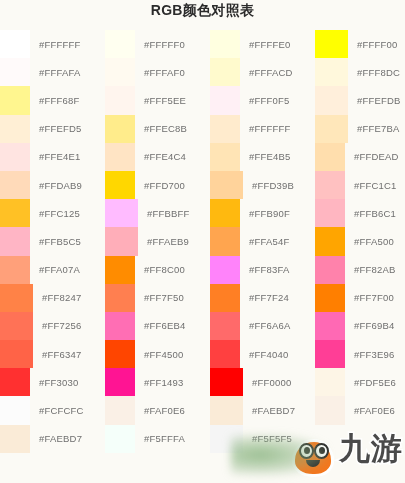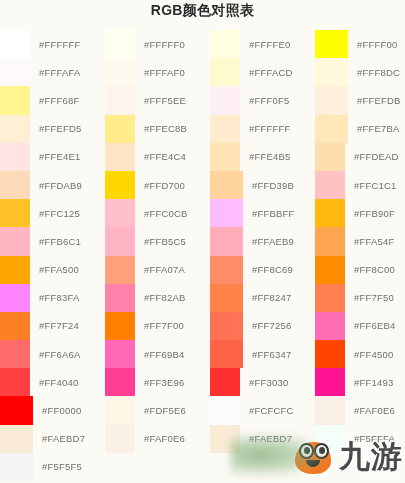--- a/index.html
+++ b/index.html
@@ -31,21 +31,21 @@
   }
   .cell.c4 .swatch{width:33px;flex:0 0 33px;}
   .hex{
     font-size:9.5px;color:#6f6f6f;letter-spacing:.2px;
     white-space:nowrap;padding-left:9px;
   }
 
   
   .wm{
     position:absolute;right:2px;bottom:4px;
-    display:flex;align-items:center;gap:3px;
+    display:flex;gap:3px;
     pointer-events:none;
     margin-top:43px;
   }
   .wm-mascot{position:relative;width:46px;height:46px;}
   .wm-body{
     position:absolute;left:2px;top:6px;width:42px;height:38px;
     background:#f4761c;
     border:3px solid #ffffff;
     border-radius:55% 50% 48% 52% / 58% 58% 42% 42%;
     box-sizing:border-box;
@@ -175,24 +175,20 @@
         <div class="hex">#FFD39B</div>
       </div>
       <div class="cell c1">
         <div class="swatch" style="background: rgb(255, 193, 193);"></div>
         <div class="hex">#FFC1C1</div>
       </div>
       <div class="cell c2">
         <div class="swatch" style="background: rgb(255, 193, 37);"></div>
         <div class="hex">#FFC125</div>
       </div>
-      <div class="cell c3">
-        <div class="swatch" style="background: rgb(255, 192, 203);"></div>
-        <div class="hex">#FFC0CB</div>
-      </div>
       <div class="cell c4">
         <div class="swatch" style="background: rgb(255, 187, 255);"></div>
         <div class="hex">#FFBBFF</div>
       </div>
       <div class="cell c1">
         <div class="swatch" style="background: rgb(255, 185, 15);"></div>
         <div class="hex">#FFB90F</div>
       </div>
       <div class="cell c2">
         <div class="swatch" style="background: rgb(255, 182, 193);"></div>
@@ -210,24 +206,20 @@
         <div class="swatch" style="background: rgb(255, 165, 79);"></div>
         <div class="hex">#FFA54F</div>
       </div>
       <div class="cell c2">
         <div class="swatch" style="background: rgb(255, 165, 0);"></div>
         <div class="hex">#FFA500</div>
       </div>
       <div class="cell c3">
         <div class="swatch" style="background: rgb(255, 160, 122);"></div>
         <div class="hex">#FFA07A</div>
-      </div>
-      <div class="cell c4">
-        <div class="swatch" style="background: rgb(255, 140, 105);"></div>
-        <div class="hex">#FF8C69</div>
       </div>
       <div class="cell c1">
         <div class="swatch" style="background: rgb(255, 140, 0);"></div>
         <div class="hex">#FF8C00</div>
       </div>
       <div class="cell c2">
         <div class="swatch" style="background: rgb(255, 131, 250);"></div>
         <div class="hex">#FF83FA</div>
       </div>
       <div class="cell c3">

